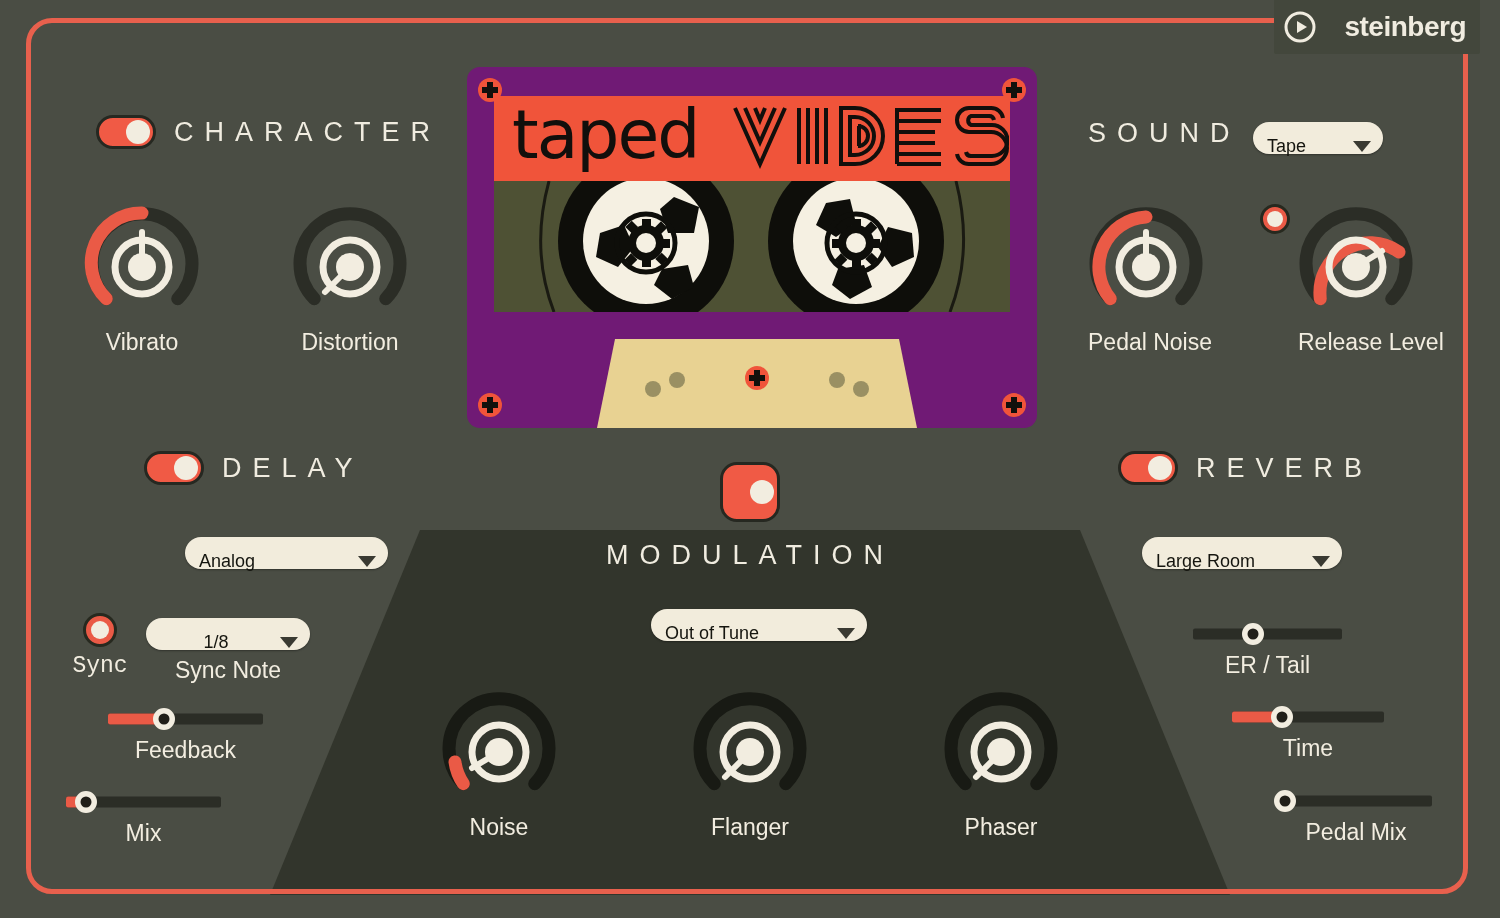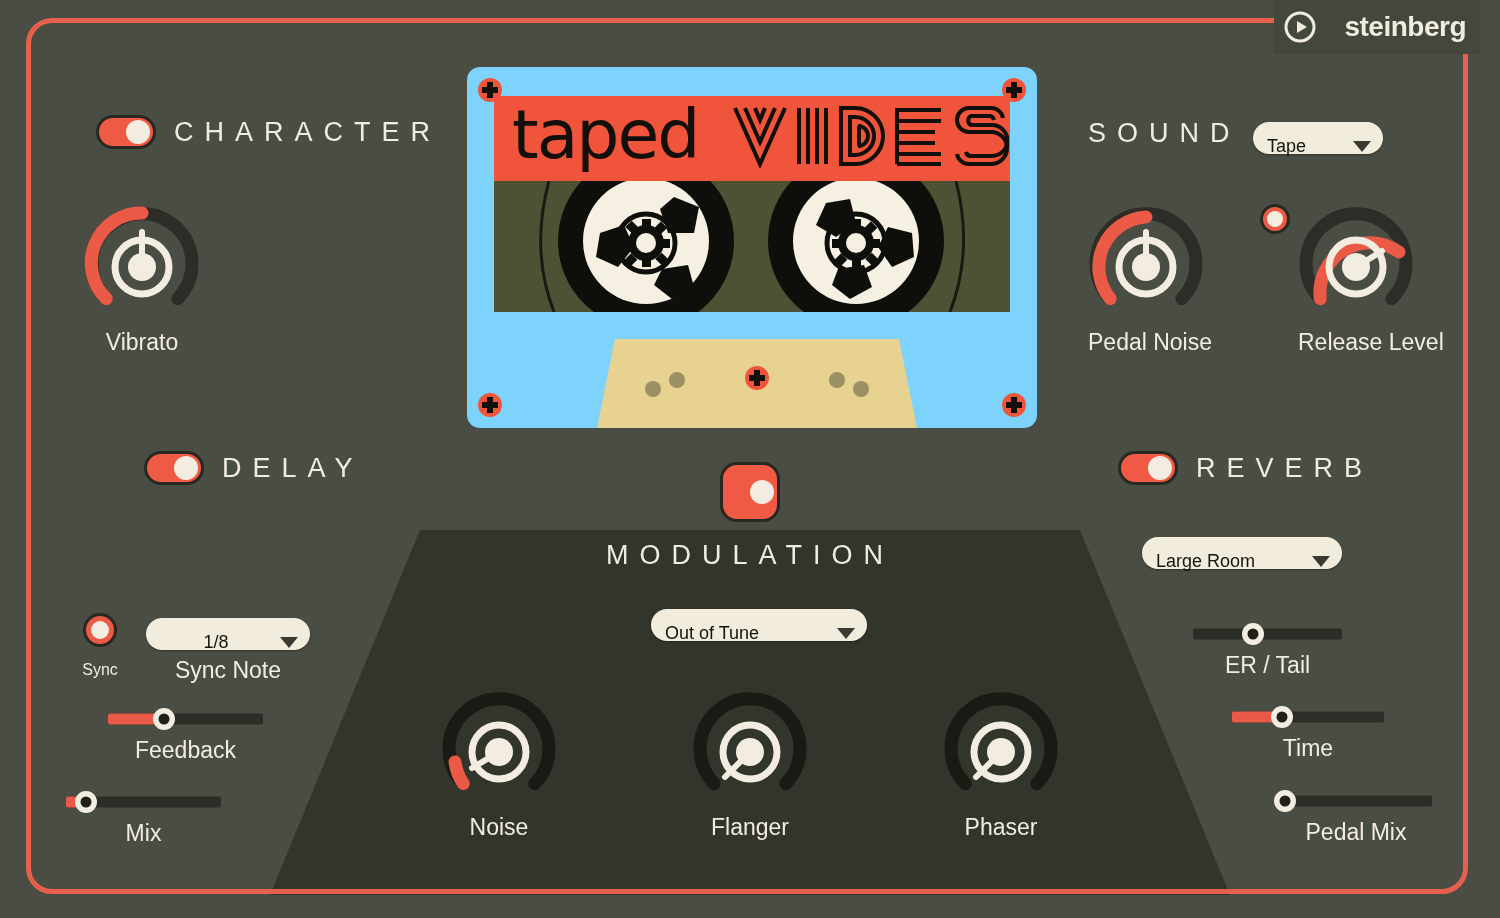--- a/index.html
+++ b/index.html
@@ -104,21 +104,21 @@
   .roundbtn{
     width:34px;height:34px;border-radius:50%;
     background:#ea5a46;border:3px solid #27291f;
     box-sizing:border-box;margin:0 auto;position:relative;
   }
   .roundbtn::after{
     content:"";position:absolute;left:50%;top:50%;
     width:18px;height:18px;border-radius:50%;background:#f2ede0;
     transform:translate(-50%,-50%);
   }
-  .roundbtn-label{color:#f2ede0;font-size:16px;margin-top:14px;}
+  .roundbtn-label{color:#f2ede0;font-size:23px;margin-top:6px;font-family:Liberation Mono, monospace;}
 
   
   .lamp{
     position:absolute;width:30px;height:30px;border-radius:50%;
     background:#ea5a46;border:3px solid #27291f;box-sizing:border-box;
   }
   .lamp::after{
     content:"";position:absolute;left:50%;top:50%;
     width:16px;height:16px;border-radius:50%;background:#f2ede0;
     transform:translate(-50%,-50%);
@@ -127,21 +127,21 @@
   
   .mod-panel{
     position:absolute;left:230px;top:530px;width:1040px;height:365px;
     background:#32352c;
     clip-path:polygon(190px 0, 850px 0, 1000px 365px, 40px 365px);
   }
 
   
   .cassette{
     position:absolute;left:467px;top:67px;width:570px;height:361px;
-    background:#7dd3fc;border-radius:13px;
+    background:#701a75;border-radius:13px;
   }
   .cass-label{
     position:absolute;left:27px;top:29px;width:516px;height:85px;
     background:#f0543a;
   }
   .cass-taped{
     position:absolute;left:18px;top:-4px;
     font-family:"DejaVu Sans", sans-serif;
     font-size:68px;color:#120f0c;font-weight:400;
     letter-spacing:-2px;line-height:86px;
@@ -306,20 +306,31 @@
         <path d="M22.3 93.7 A50 50 0 1 1 93.7 93.7" fill="none" stroke="#2b2d26" stroke-width="13" stroke-linecap="round"></path>
         <path d="M22.3 93.7 A50 50 0 0 1 58 8" fill="none" stroke="#ea5a46" stroke-width="13" stroke-linecap="round"></path>
         <circle cx="58" cy="62" r="27" fill="none" stroke="#f2ede0" stroke-width="7"></circle>
         <circle cx="58" cy="62" r="14" fill="#f2ede0"></circle>
         <line x1="58" y1="62" x2="58" y2="27" stroke="#f2ede0" stroke-width="6" stroke-linecap="round"></line>
       </svg>
     </div>
     <div class="knob-label">Vibrato</div>
   </div>
 
+  <div class="knob-wrap" style="left:292px;top:205px;width:116px;">
+    <div class="knob">
+      <svg width="116" height="116" viewBox="0 0 116 116">
+        <path d="M22.3 93.7 A50 50 0 1 1 93.7 93.7" fill="none" stroke="#2b2d26" stroke-width="13" stroke-linecap="round"></path>
+        <circle cx="58" cy="62" r="27" fill="none" stroke="#f2ede0" stroke-width="7"></circle>
+        <circle cx="58" cy="62" r="14" fill="#f2ede0"></circle>
+        <line x1="58" y1="62" x2="33" y2="87" stroke="#f2ede0" stroke-width="6" stroke-linecap="round"></line>
+      </svg>
+    </div>
+    <div class="knob-label">Distortion</div>
+  </div>
 
   <div class="sec-head" style="left:1088px;top:118px;">
     <div class="sec-title">SOUND</div>
   </div>
   <div class="dd" style="left:1253px;top:122px;width:130px;">
     <span class="dd-val">Tape</span>
     <span class="caret"></span>
   </div>
 
   <div class="knob-wrap" style="left:1088px;top:205px;width:116px;">
@@ -350,20 +361,24 @@
     <div class="knob-label">Release Level</div>
   </div>
 
   <div class="sec-head" style="left:144px;top:451px;">
     <div class="toggle">
         <span class="thumb"></span>
       </div>
     <div class="sec-title">DELAY</div>
   </div>
 
+  <div class="dd" style="left:185px;top:537px;width:203px;">
+    <span class="dd-val">Analog</span>
+    <span class="caret"></span>
+  </div>
 
   <div class="roundbtn-wrap" style="left:64px;top:613px;width:72px;">
     <div class="roundbtn"></div>
     <div class="roundbtn-label">Sync</div>
   </div>
 
   <div style="position:absolute;left:146px;top:618px;width:164px;text-align:center;">
     <div class="dd" style="position:relative;left:0;top:0;width:164px;">
       <span class="dd-val">1/8</span>
       <span class="caret"></span>

